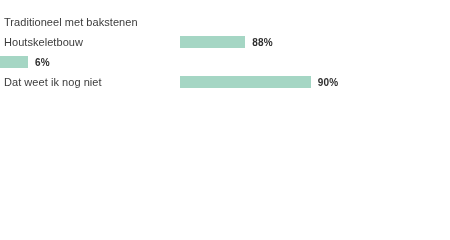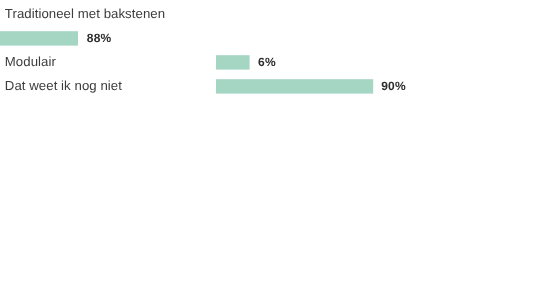--- a/index.html
+++ b/index.html
@@ -13,21 +13,21 @@
     font-family: "Liberation Sans", sans-serif;
     overflow: hidden;
   }
 
   #chart {
     width: 450px;
     height: 100px;
     position: relative;
     background: #ffffff;
     box-sizing: border-box;
-    padding-top: 2px;
+    padding-top: 12px;
   }
 
   .row {
     height: 20px;
     display: flex;
     align-items: center;
     position: relative;
   }
 
   .row-label {
@@ -68,28 +68,28 @@
 </head>
 <body>
 
 <div id="chart" style="background: rgb(255, 255, 255);">
 
   <div class="row">
     <div class="row-label" style="color: rgb(60, 60, 60);">Traditioneel met bakstenen</div>
   </div>
 
   <div class="row">
+    <div class="row-label" style="color: rgb(60, 60, 60);">Houtskeletbouw</div>
     <div class="bar-area">
       <div class="bar" style="width: 65.3333px; background: rgb(165, 214, 196);"></div>
       <div class="bar-value" style="color: rgb(46, 46, 46);">88%</div>
     </div>
   </div>
 
   <div class="row">
-    <div class="row-label" style="color: rgb(60, 60, 60);">Modulair</div>
     <div class="bar-area">
       <div class="bar" style="width: 28px; background: rgb(165, 214, 196);"></div>
       <div class="bar-value" style="color: rgb(46, 46, 46);">6%</div>
     </div>
   </div>
 
 
   <div class="row">
     <div class="row-label" style="color: rgb(60, 60, 60);">Dat weet ik nog niet</div>
     <div class="bar-area">

